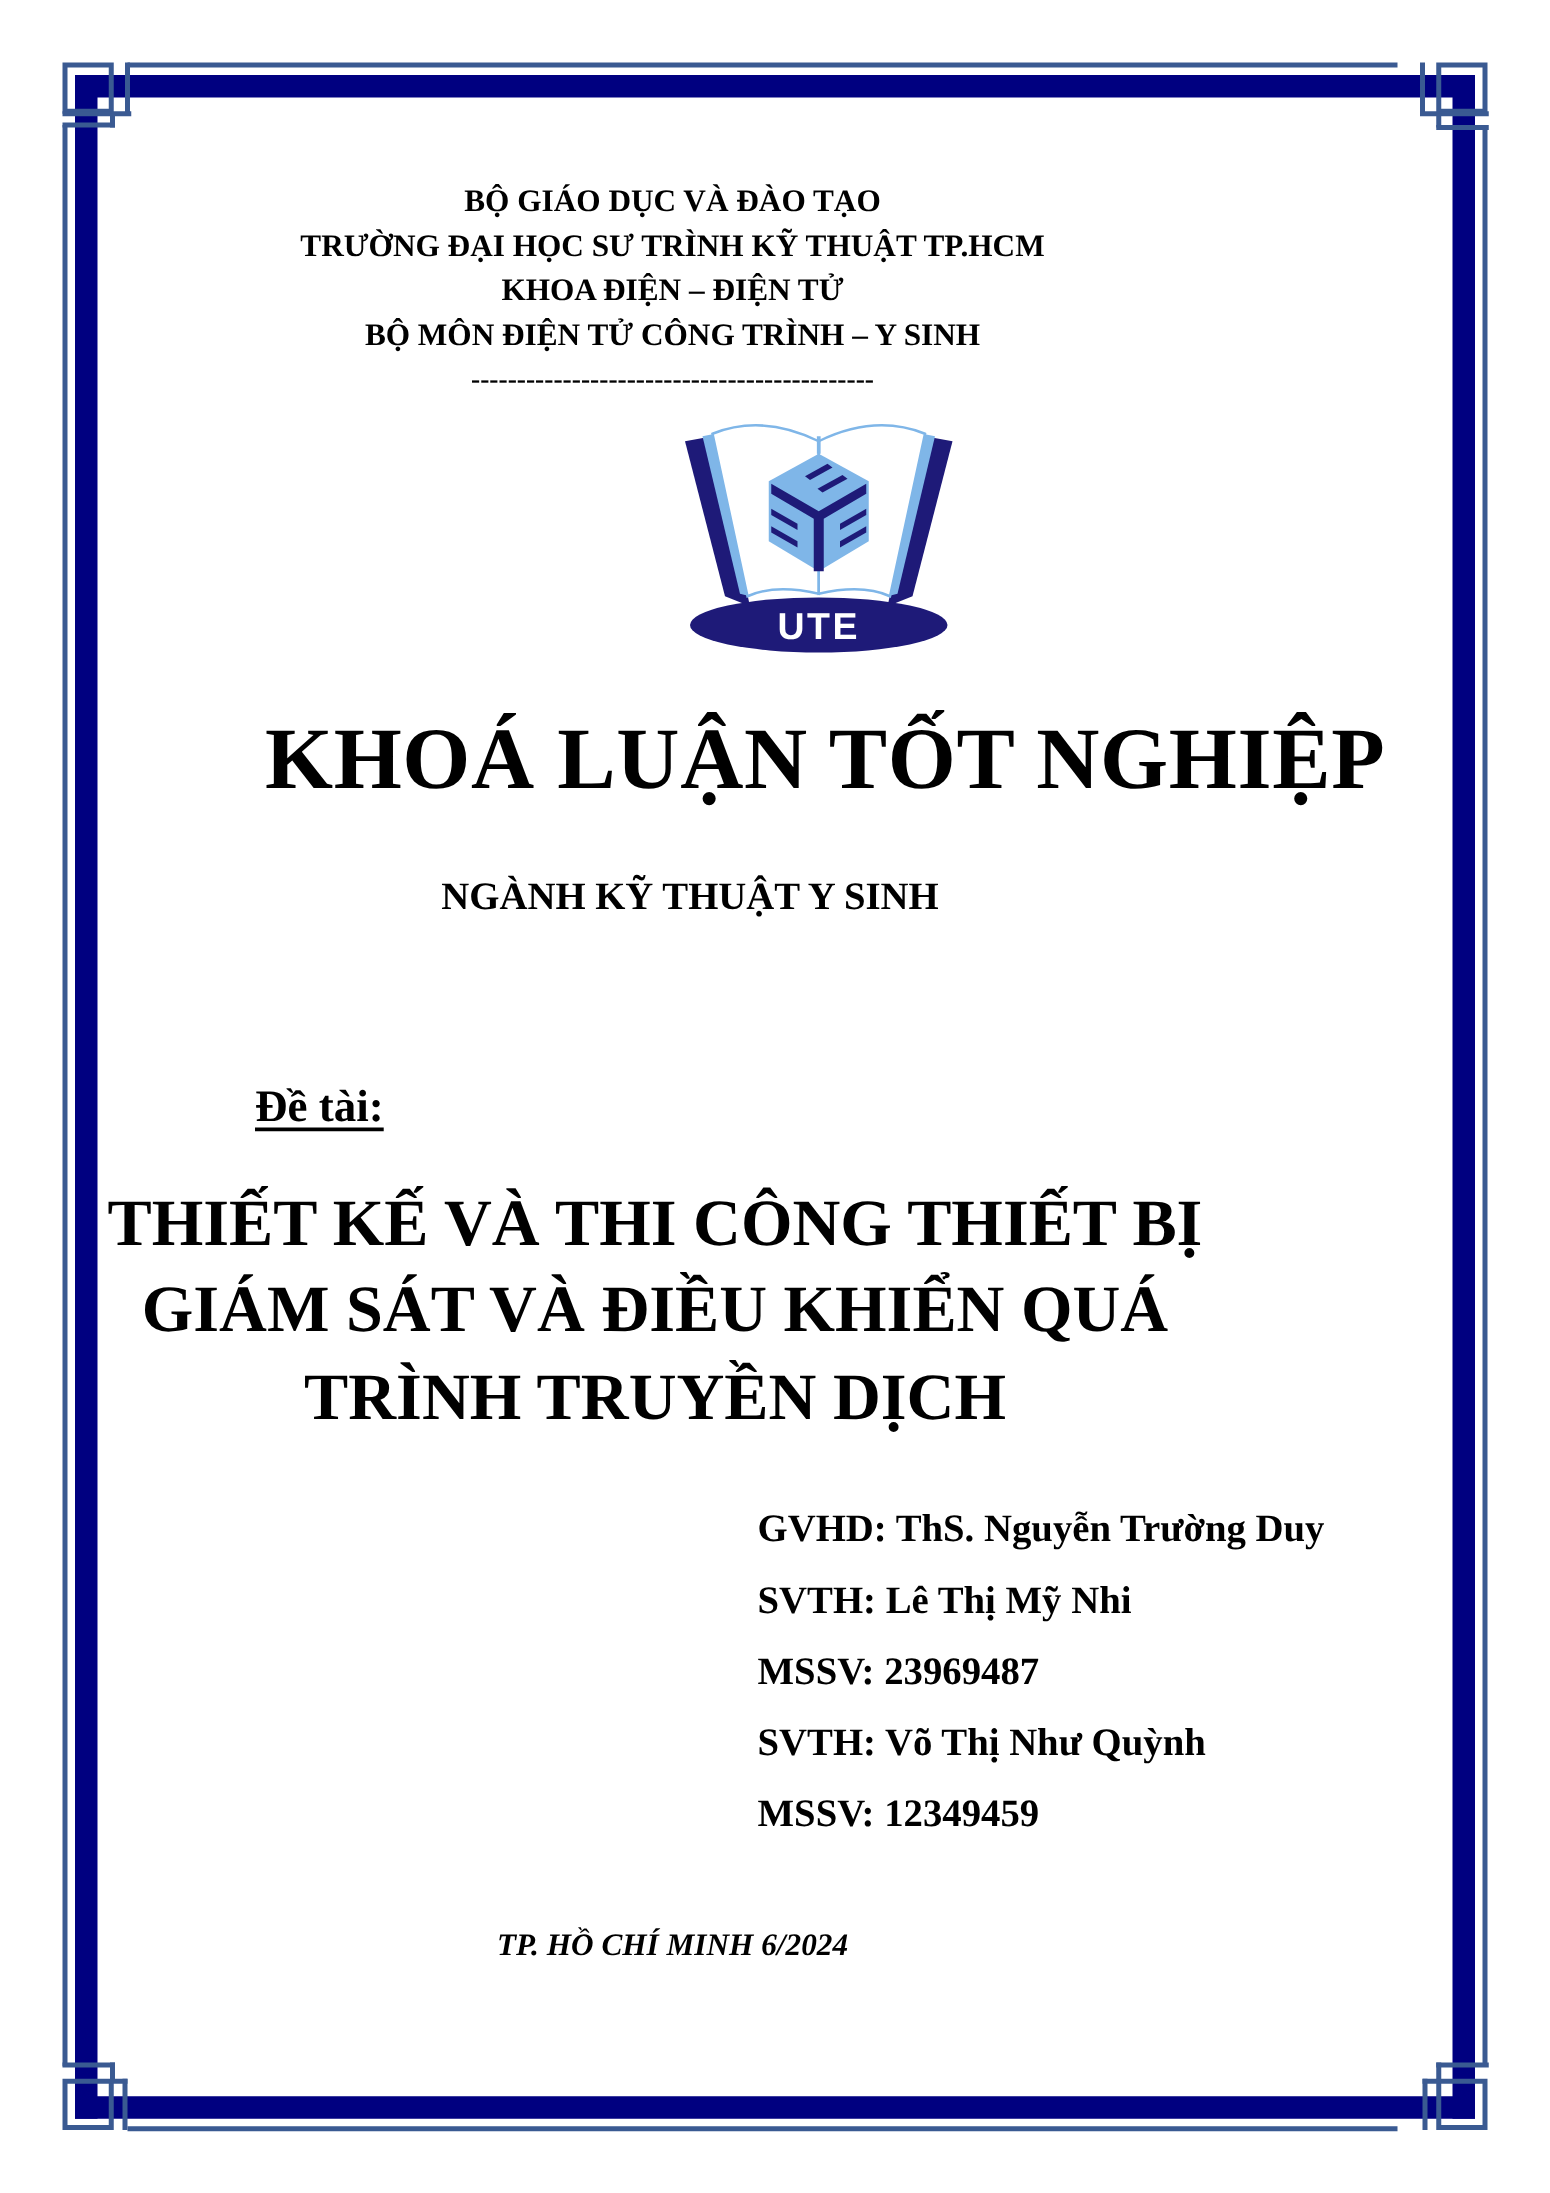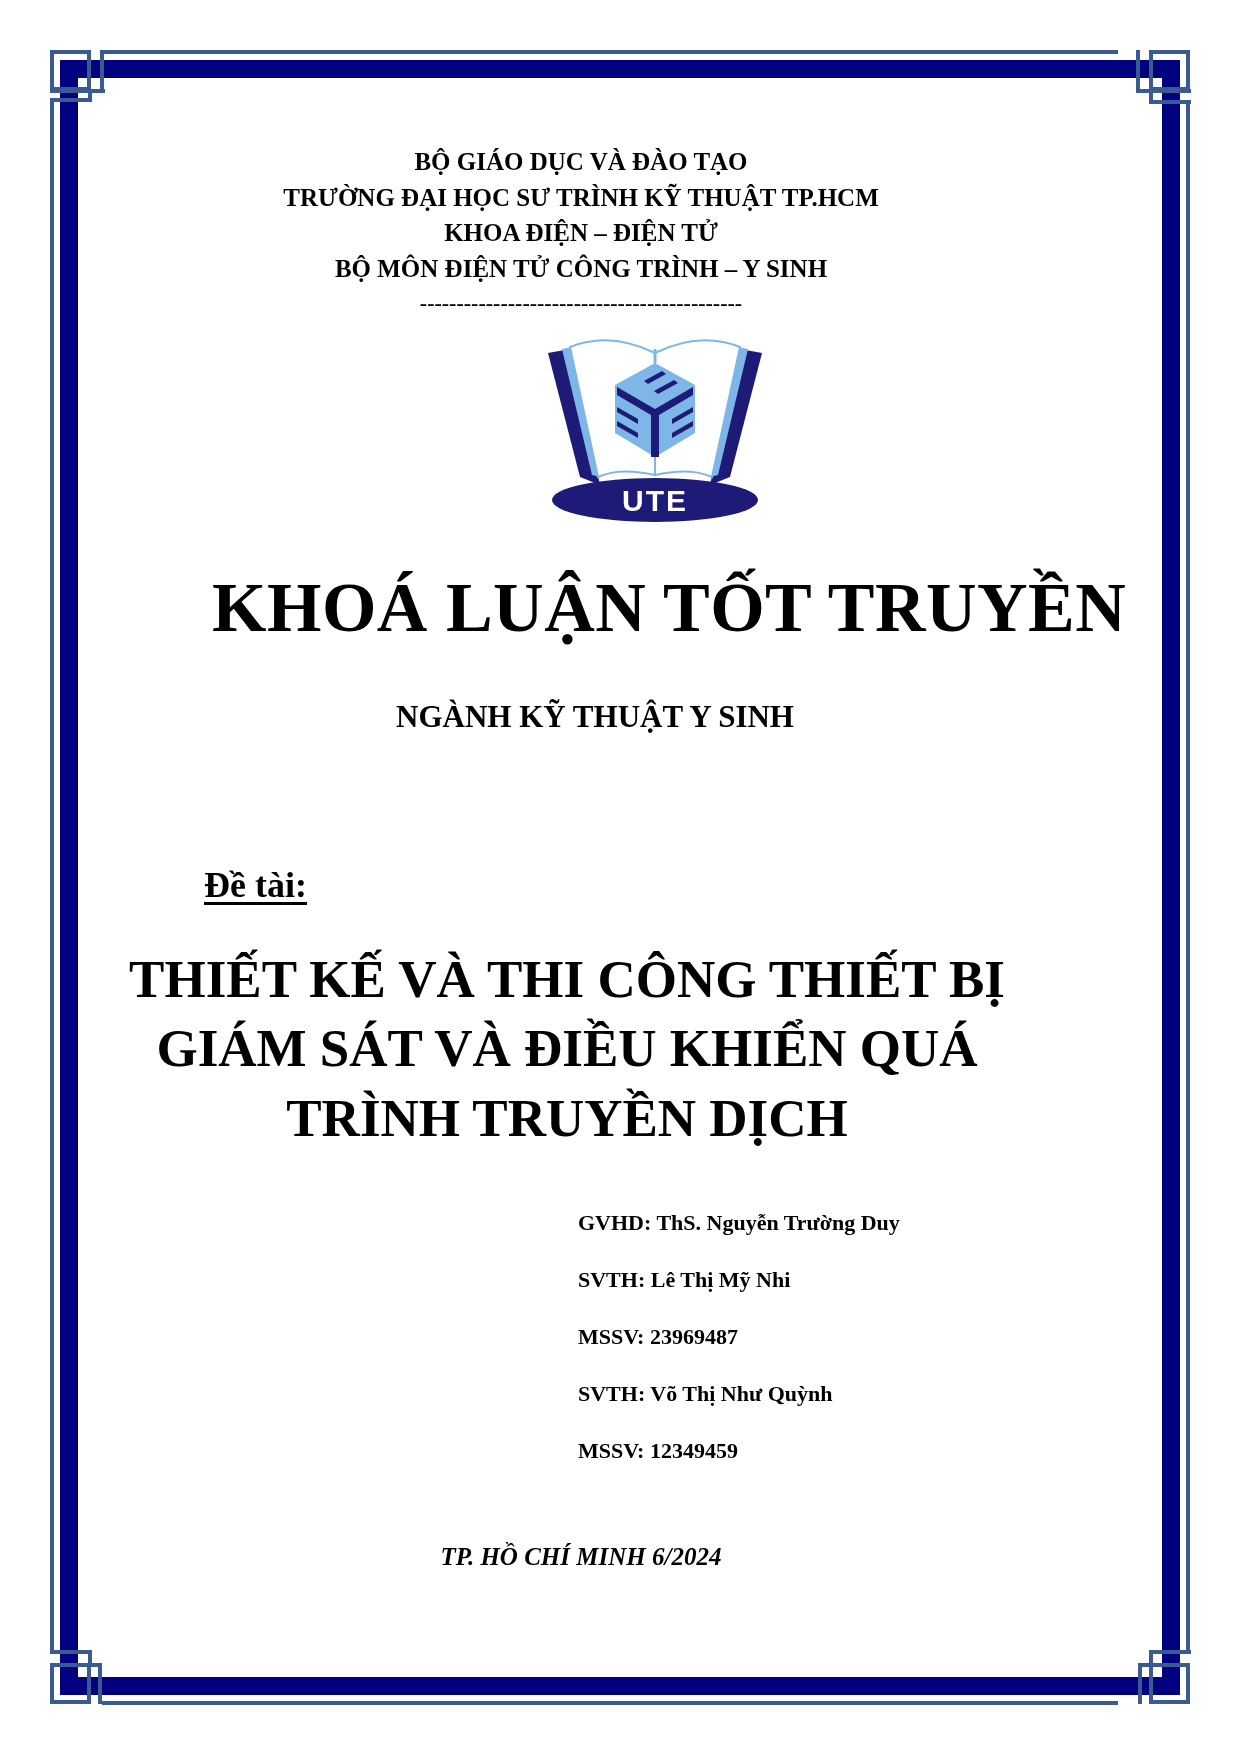--- a/index.html
+++ b/index.html
@@ -6,28 +6,28 @@
   body { width:1240px; height:1754px; position:relative; overflow:hidden;
          font-family:"Liberation Serif", "DejaVu Serif", serif; color:#000; }
   .abs { position:absolute; }
 
   
   .thick { position:absolute; background:#000080; }
   .thin  { position:absolute; border:4px solid #3a5a92; box-sizing:border-box; background:transparent; }
   .line  { position:absolute; background:#3a5a92; }
 
   
-  .center { position:absolute; left:0; width:1076px; text-align:center;margin-left:43px; }
+  .center { position:absolute; left:0; width:1076px; text-align:center; }
   .hdr { font-weight:bold; font-size:25px; line-height:36px; white-space:nowrap; }
   .dashes { font-weight:bold; font-size:22px; letter-spacing:0px; }
   .main-title { font-weight:bold; font-size:70px; line-height:80px; white-space:nowrap; letter-spacing:0.5px;}
   .major { font-weight:bold; font-size:31px; line-height:40px; }
   .topic-label { font-weight:bold; font-size:36px; text-decoration:underline; text-underline-offset:5px; }
   .topic { font-weight:bold; font-size:53px; line-height:70px; white-space:nowrap; }
-  .info { position:absolute; left:578px; font-weight:bold; font-size:22px; line-height:40px; white-space:nowrap; }
+  .info { position:absolute; left:606px; font-weight:bold; font-size:31px; line-height:40px; white-space:nowrap; }
   .place { font-weight:bold; font-style:italic; font-size:25px; }
 </style>
 </head>
 <body>
 
 <div>
 
   <div class="thick" style="left:60px; top:60px; width:1120px; height:18px;"></div>
   <div class="thick" style="left:60px; top:1677px; width:1120px; height:18px;"></div>
   <div class="thick" style="left:60px; top:60px; width:18px; height:1635px;"></div>
@@ -93,21 +93,21 @@
 
     <path d="M153 82 L132 94 L132 99 L153 87 Z" fill="#1e1a78"></path>
     <path d="M153 96 L132 108 L132 113 L153 101 Z" fill="#1e1a78"></path>
     <line x1="115" y1="24" x2="115" y2="38" stroke="#7fb6e8" stroke-width="3"></line>
   </g>
 
   <ellipse cx="115" cy="175" rx="103" ry="22" fill="#1e1a78"></ellipse>
   <text x="115" y="186" text-anchor="middle" fill="#ffffff" font-family="Liberation Sans, sans-serif" font-weight="bold" font-size="30" letter-spacing="2">UTE</text>
 </svg>
 
-<div class="abs main-title" style="left:212px; top:568px;">KHOÁ LUẬN TỐT TRUYỀN</div>
+<div class="abs main-title" style="left:212px; top:568px;">KHOÁ LUẬN TỐT NGHIỆP</div>
 <div class="center major" style="top:697px;padding-left:14px;">NGÀNH KỸ THUẬT Y SINH</div>
 
 <div class="abs topic-label" style="left:204px; top:864px;text-align:center;">Đề tài:</div>
 <div class="center topic" style="top:944px; left:-14px;">THIẾT KẾ VÀ THI CÔNG THIẾT BỊ</div>
 <div class="center topic" style="top:1013px; left:-14px;">GIÁM SÁT VÀ ĐIỀU KHIỂN QUÁ</div>
 <div class="center topic" style="top:1083px; left:-14px;">TRÌNH TRUYỀN DỊCH</div>
 
 <div>
   <div class="info" style="top:1203px;">
     <span>GVHD:</span>

